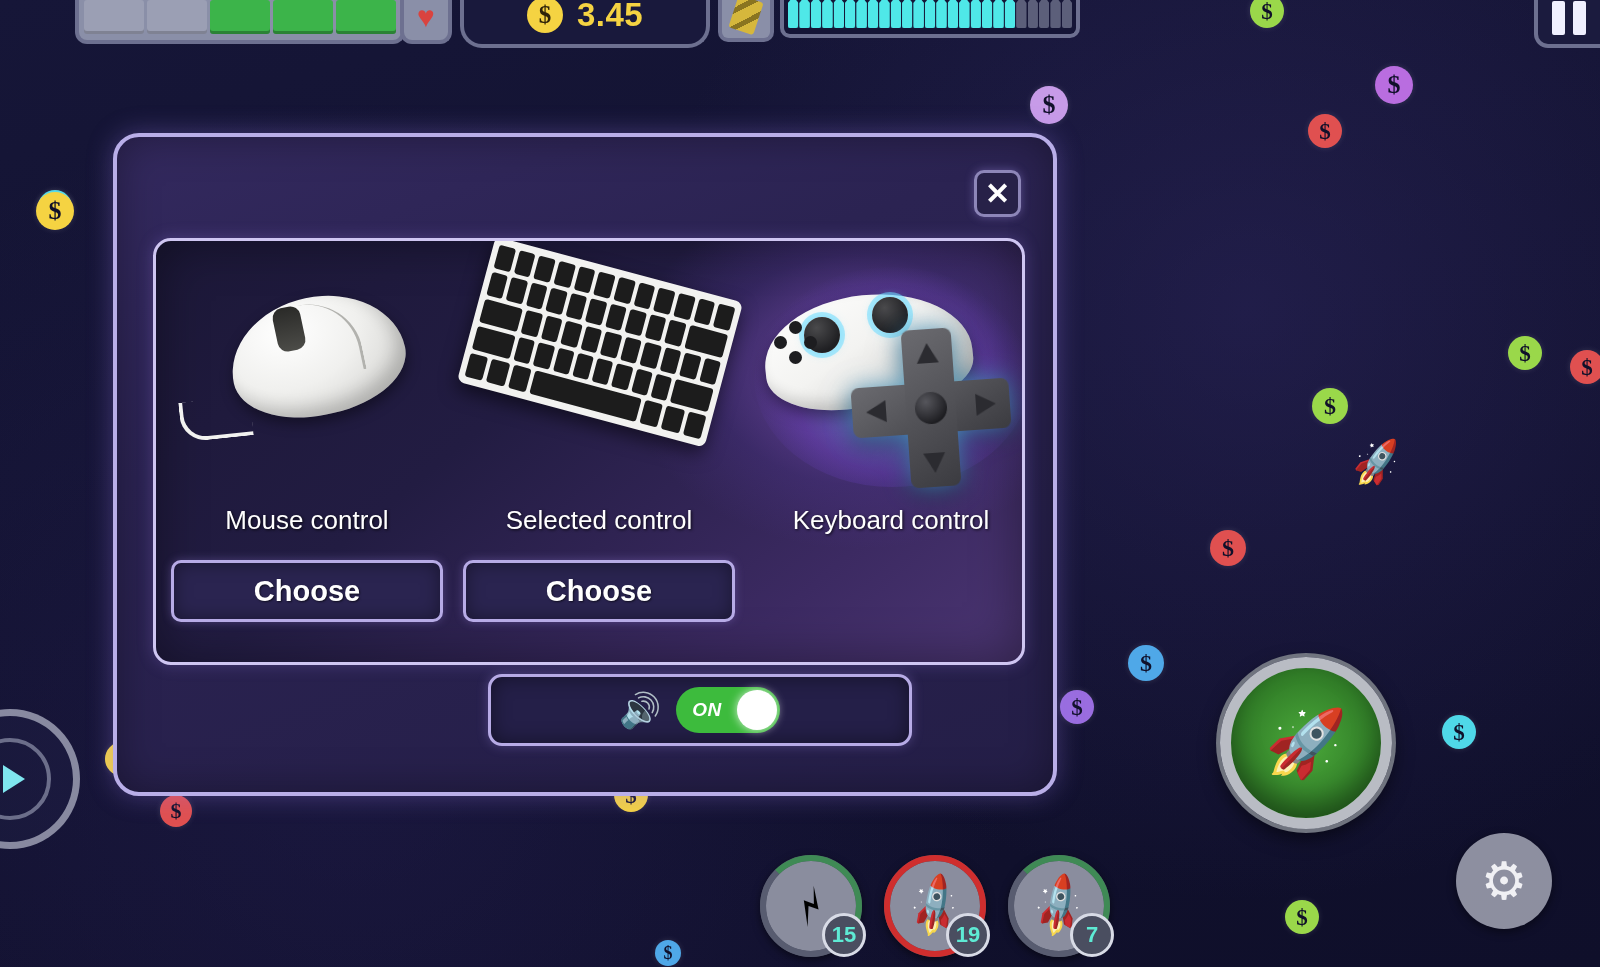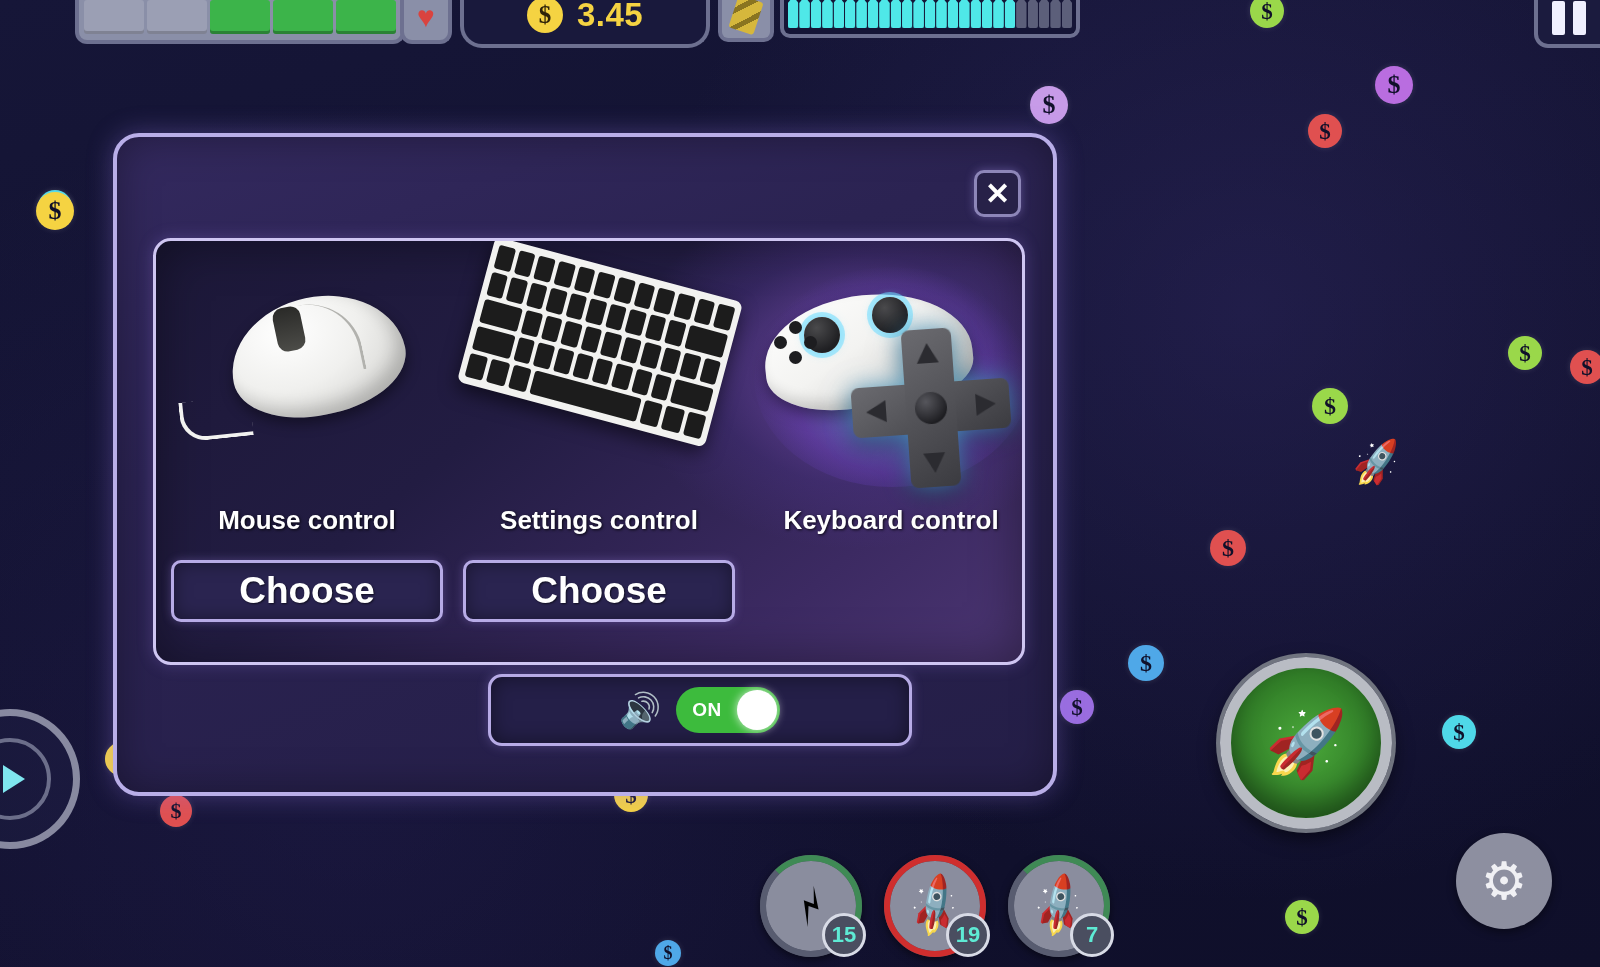--- a/index.html
+++ b/index.html
@@ -148,31 +148,31 @@
   .opt-col{
     position:absolute; top:0; width:290px; height:100%;
     display:flex; flex-direction:column; align-items:center;
   }
   #col-mouse{ left:6px; }
   #col-keyboard{ left:298px; }
   #col-joystick{ left:590px; }
 
   .opt-art{ position:relative; width:100%; height:248px; margin-top:8px; }
   .opt-label{
-    color:#ffffff; font-size:26px; font-weight:bold;
+    color:#ffffff; font-size:26px; font-weight:normal;
     margin-top:8px; text-shadow:1px 1px 3px rgba(0,0,0,.8);
     white-space:nowrap;
     text-align:right;
   }
   .opt-btn{
     margin-top:24px; width:272px; height:62px;
     border:3px solid #b7abe6;
     border-radius:10px;
     background:#2a2450;
-    color:#fff; font-size:37px; font-weight:bold;
+    color:#fff; font-size:29px; font-weight:bold;
     display:flex; align-items:center; justify-content:center;
     cursor:pointer;
     box-shadow:0 0 10px rgba(170,145,245,.3), inset 0 0 18px rgba(0,0,0,.4);
     text-shadow:1px 1px 2px rgba(0,0,0,.6);
   }
   .opt-btn.selected{
     background:linear-gradient(180deg,#3d7a36 0%,#2e6029 100%);
     border-color:#c3b8ef;
   }
 
@@ -269,21 +269,21 @@
   }
   .audio-group{ display:flex; align-items:center; gap:14px; }
   .snd-icon{ color:#fff; font-size:34px; line-height:1; }
   .toggle{
     width:104px; height:46px; border-radius:24px;
     display:flex; align-items:center; position:relative;
     cursor:pointer;
   }
   .toggle.on{ background:#3dbb3d; justify-content:flex-start; padding-left:16px; }
   .toggle.off{ background:#e02020; justify-content:flex-end; padding-right:16px; }
-  .toggle-label{ color:#fff; font-size:19px; font-weight:bold; letter-spacing:.5px; }
+  .toggle-label{ color:#fff; font-size:19px; font-weight:bold; letter-spacing:.5px;font-style:italic; }
   .knob{
     position:absolute; width:40px; height:40px; border-radius:50%;
     background:#fff; top:3px;
     box-shadow:0 0 10px rgba(255,255,255,.8);
   }
   .toggle.on .knob{ right:3px; }
   .toggle.off .knob{ left:3px; }
 
   
   #weapon-bar{
@@ -520,21 +520,21 @@
             <span class="kb-key"></span>
               <span class="kb-key"></span>
               <span class="kb-key"></span>
             <span class="kb-key space"></span>
             <span class="kb-key"></span>
               <span class="kb-key"></span>
               <span class="kb-key"></span>
           </div>
         </div>
       </div>
-      <div class="opt-label">Settings control</div>
+      <div class="opt-label">Selected control</div>
       <div class="opt-btn">Choose</div>
     </div>
 
     <div class="opt-col" id="col-joystick">
       <div class="opt-art">
         <div id="pad-glow"></div>
         <div id="pad-body"></div>
         <div class="stick" id="stick-l"></div>
         <div class="stick" id="stick-r"></div>
         <div id="pad-abxy">

